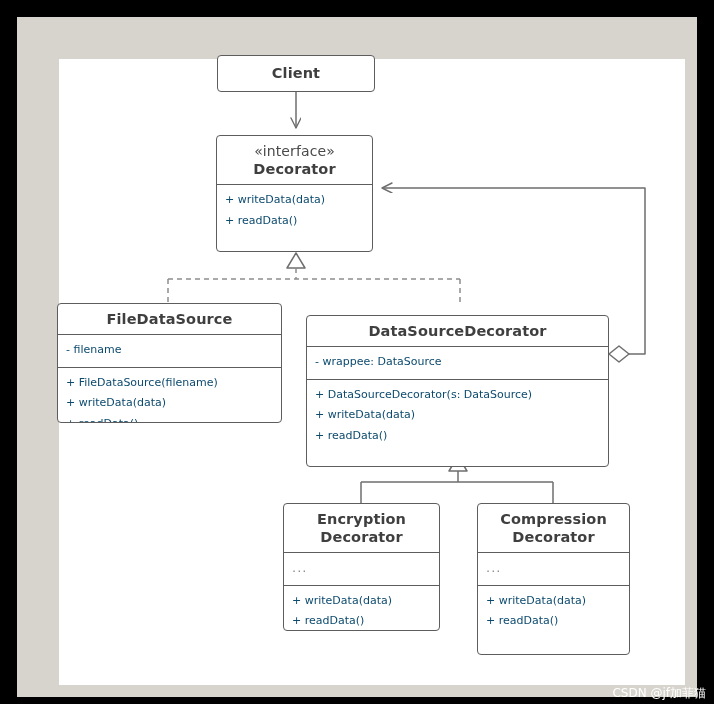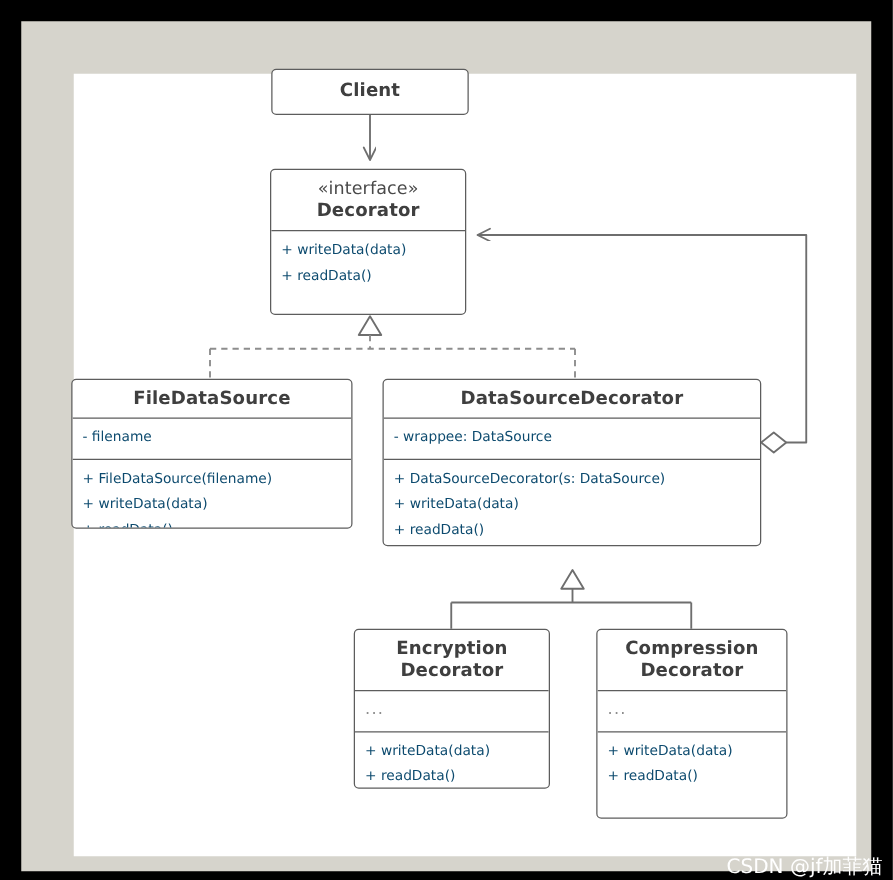--- a/index.html
+++ b/index.html
@@ -98,31 +98,31 @@
     letter-spacing: 1px;
     font-size: 13px;
   }
 
   
   #box-client     { left: 217px; top: 55px;  width: 158px; height: 37px; }
   #box-client .uml-title { padding-top: 8px; }
 
   #box-datasource { left: 216px; top: 135px; width: 157px; height: 117px; }
   #box-filedatasource  { left: 57px;  top: 303px; width: 225px; height: 120px; }
-  #box-decorator  { left: 306px; top: 303px; width: 303px; height: 134px; }
+  #box-decorator  { left: 306px; top: 315px; width: 303px; height: 152px; }
   #box-encryption { left: 283px; top: 503px; width: 157px; height: 128px; }
   #box-compression{ left: 477px; top: 503px; width: 153px; height: 152px; }
 
   
   #watermark {
     position: absolute;
     right: 8px;
     bottom: 4px;
     color: #ffffff;
-    font-size: 16px;
+    font-size: 12px;
     line-height: 14px;
     font-family: "DejaVu Sans", "Liberation Sans", sans-serif;
     white-space: nowrap;
   }
 </style>
 </head>
 <body>
 
 <div id="root">
 

